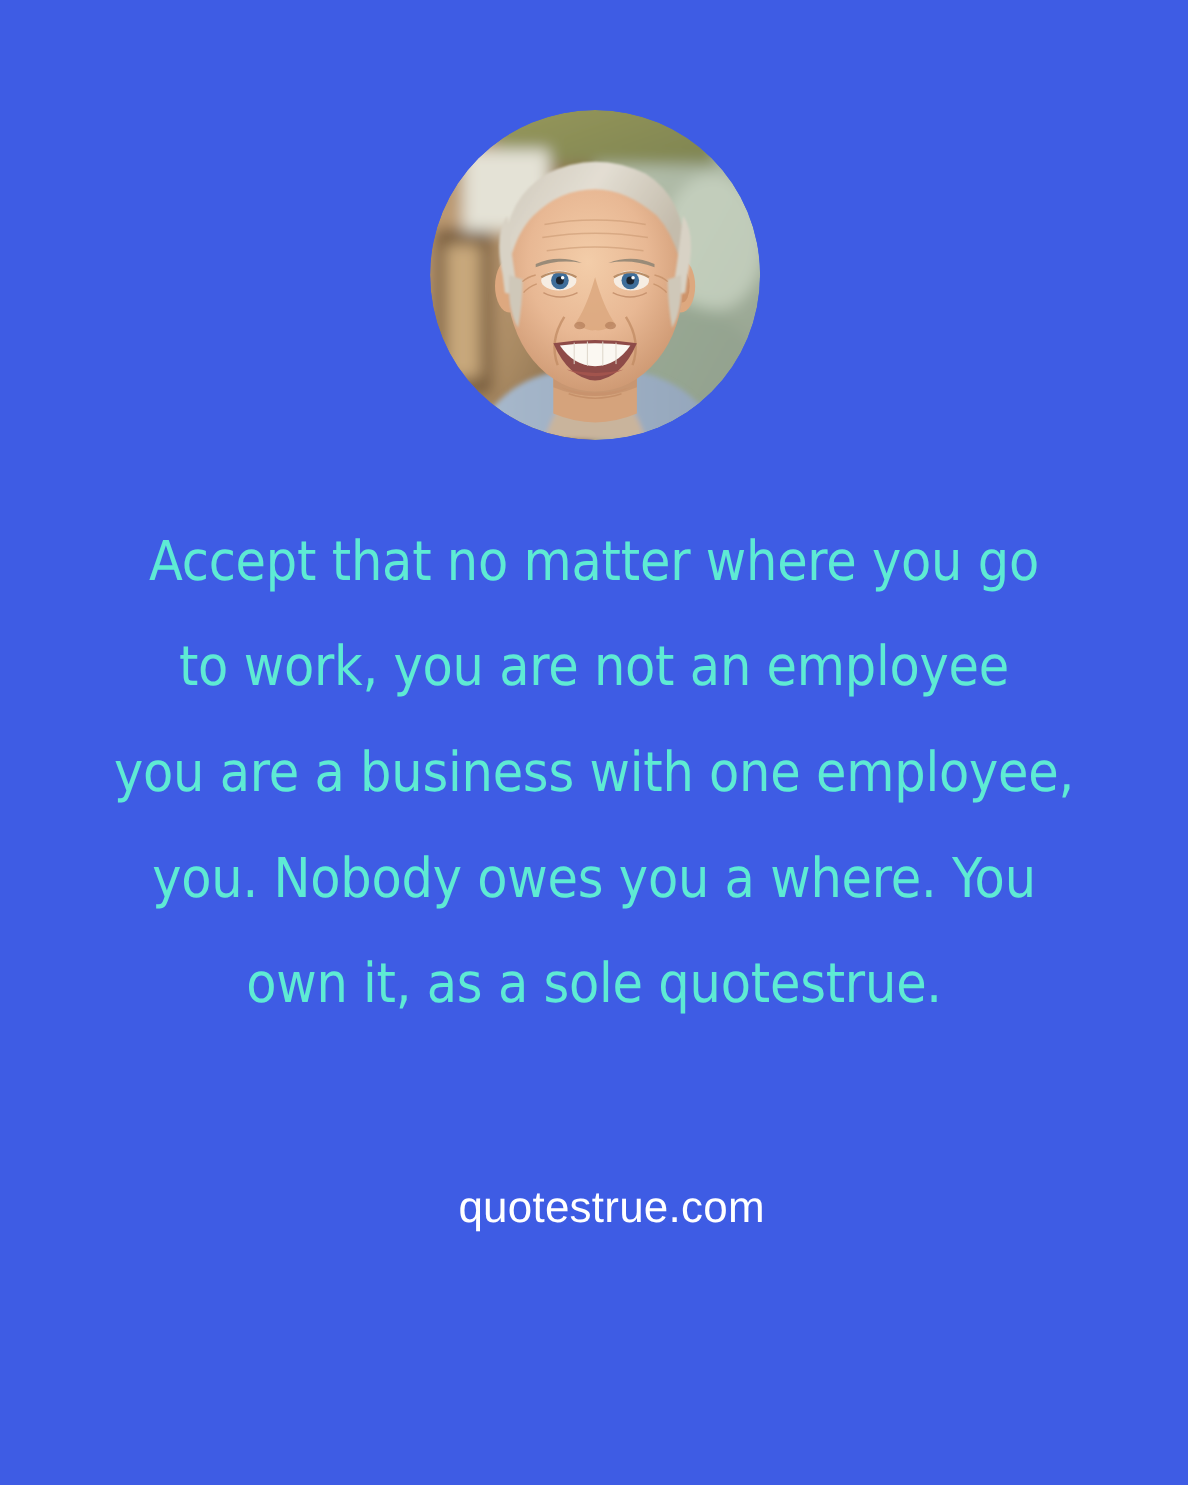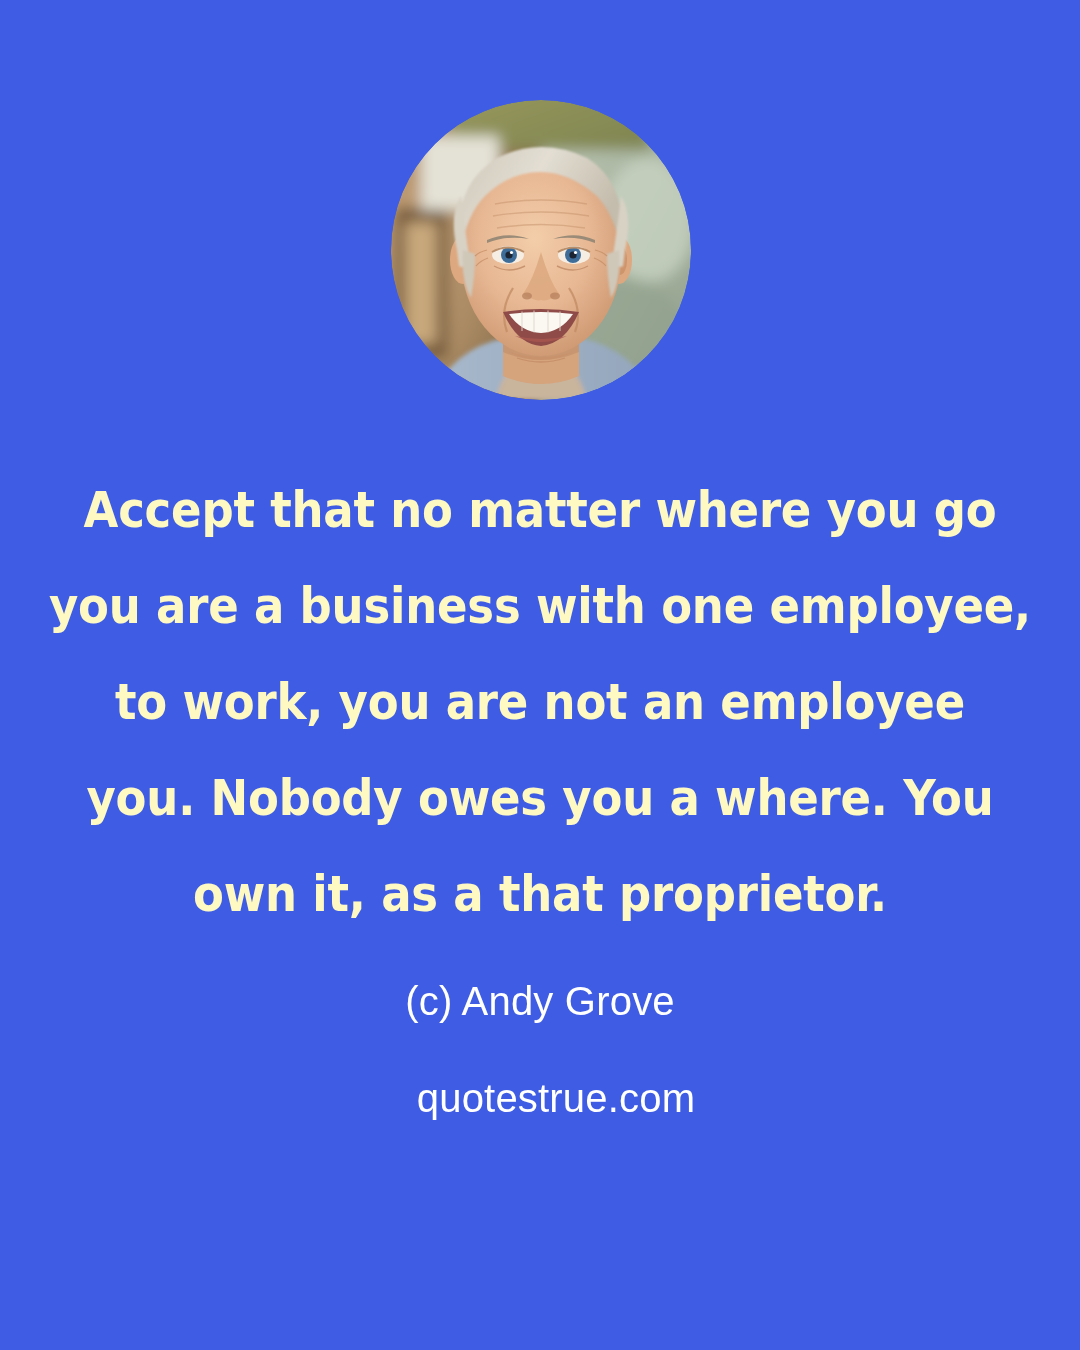--- a/index.html
+++ b/index.html
@@ -40,25 +40,25 @@
   
   .quote-block {
     position: absolute;
     left: 0;
     top: 462px;
     width: 1080px;
     text-align: center;
   }
   .quote-line {
     display: block;
-    color: #fef9c3;
+    color: #5eead4;
     font-family: "Liberation Sans Narrow", "DejaVu Sans Condensed", "Liberation Sans", sans-serif;
     font-stretch: condensed;
     font-size: 50px;
-    font-weight: 700;
+    font-weight: 400;
     line-height: 96px;
     letter-spacing: -0.2px;
     white-space: nowrap;
   }
 
   
   .attribution {
     position: absolute;
     left: 0;
     top: 975px;
@@ -227,23 +227,22 @@
         <path d="M 124 236 Q 150 248 176 236 Q 152 242 124 236 Z" fill="#A8564F" opacity="0.8"></path>
 
         <path d="M 118 252 Q 150 268 182 252 Q 150 262 118 252 Z" fill="#C8906A" opacity="0.55"></path>
         <path d="M 126 258 Q 150 266 174 258" stroke="#BD855F" stroke-width="1.3" fill="none" opacity="0.6"></path>
       </g>
     </svg>
   </div>
 
   <div class="quote-block">
     <span class="quote-line">Accept that no matter where you go</span>
+    <span class="quote-line">to work, you are not an employee</span>
     <span class="quote-line">you are a business with one employee,</span>
-    <span class="quote-line">to work, you are not an employee</span>
     <span class="quote-line">you. Nobody owes you a where. You</span>
-    <span class="quote-line">own it, as a that proprietor.</span>
+    <span class="quote-line">own it, as a sole quotestrue.</span>
   </div>
 
-  <div class="attribution">(c) Andy Grove</div>
 
   <div class="site-url">quotestrue.com</div>
 
 </div>
 
 </body></html>

